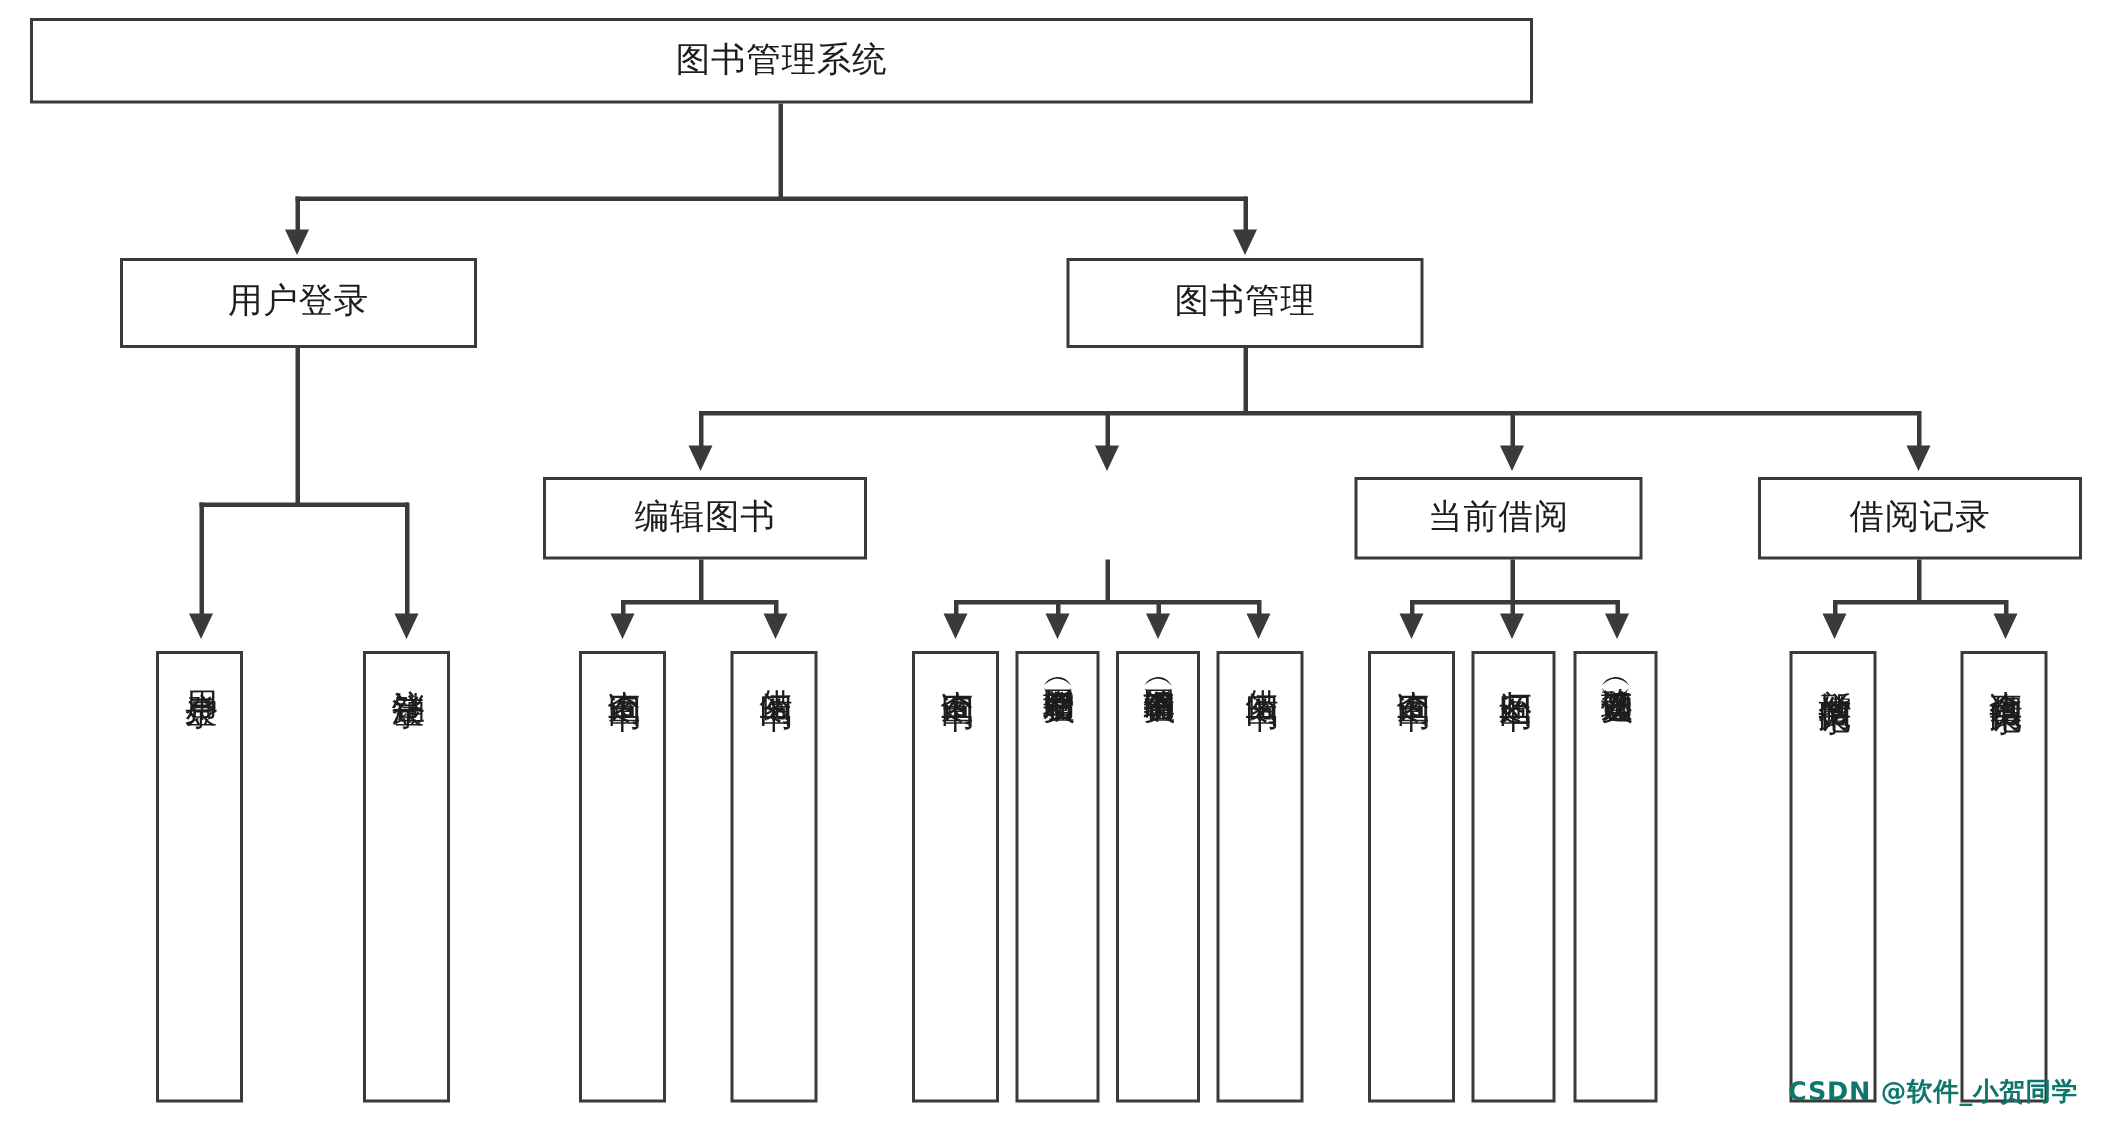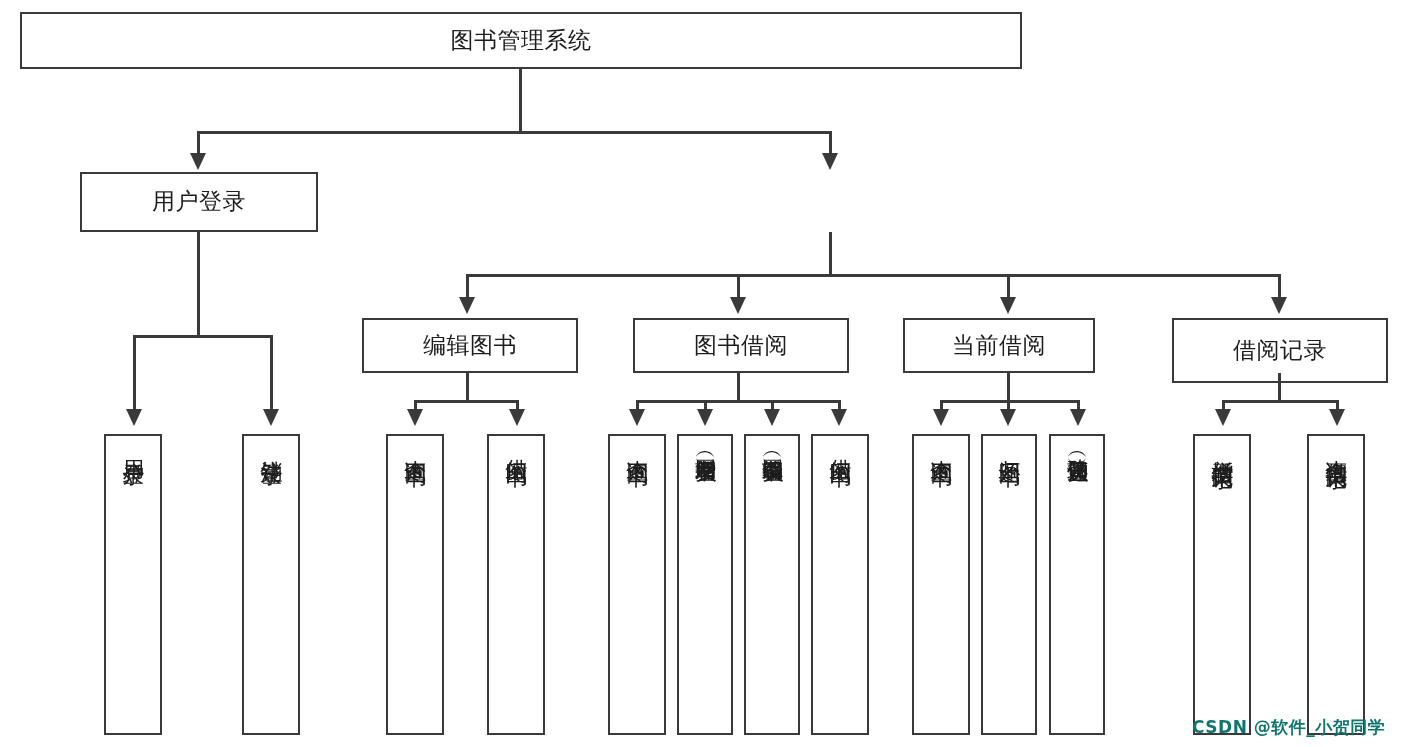--- a/index.html
+++ b/index.html
@@ -105,20 +105,23 @@
   <div class="vline" style="left:197px; top:131px; height:24px;"></div>
   <div class="arrow" style="left:190px; top:153px;"></div>
 
   <div class="vline" style="left:829px; top:131px; height:24px;"></div>
   <div class="arrow" style="left:822px; top:153px;"></div>
 
   <div class="node h" style="left:80px; top:172px; width:238px; height:60px;">
     <span class="node-label">用户登录</span>
   </div>
 
+  <div class="node h" style="left:711px; top:172px; width:238px; height:60px;">
+    <span class="node-label">图书管理</span>
+  </div>
 
   <div class="vline" style="left:197px; top:232px; height:104px;"></div>
   <div class="hline" style="left:133px; top:335px; width:139px;"></div>
   <div class="vline" style="left:133px; top:335px; height:76px;"></div>
   <div class="arrow" style="left:126px; top:409px;"></div>
   <div class="vline" style="left:270px; top:335px; height:76px;"></div>
   <div class="arrow" style="left:263px; top:409px;"></div>
 
   <div class="vline" style="left:829px; top:232px; height:44px;"></div>
   <div class="hline" style="left:466px; top:274px; width:814px;"></div>
@@ -132,29 +135,26 @@
   <div class="vline" style="left:1007px; top:274px; height:25px;"></div>
   <div class="arrow" style="left:1000px; top:297px;"></div>
 
   <div class="vline" style="left:1278px; top:274px; height:25px;"></div>
   <div class="arrow" style="left:1271px; top:297px;"></div>
 
   <div class="node h" style="left:362px; top:318px; width:216px; height:55px;">
     <span class="node-label">编辑图书</span>
   </div>
 
-  <div class="node h" style="left:633px; top:318px; width:216px; height:55px;">
-    <span class="node-label">图书借阅</span>
-  </div>
 
   <div class="node h" style="left:903px; top:318px; width:192px; height:55px;">
     <span class="node-label">当前借阅</span>
   </div>
 
-  <div class="node h" style="left:1172px; top:318px; width:216px; height:65px;">
+  <div class="node h" style="left:1172px; top:318px; width:216px; height:55px;">
     <span class="node-label">借阅记录</span>
   </div>
 
   <div class="vline" style="left:466px; top:373px; height:29px;"></div>
   <div class="hline" style="left:414px; top:400px; width:104px;"></div>
   <div class="vline" style="left:414px; top:400px; height:11px;"></div>
   <div class="arrow" style="left:407px; top:409px;"></div>
   <div class="vline" style="left:516px; top:400px; height:11px;"></div>
   <div class="arrow" style="left:509px; top:409px;"></div>
 

